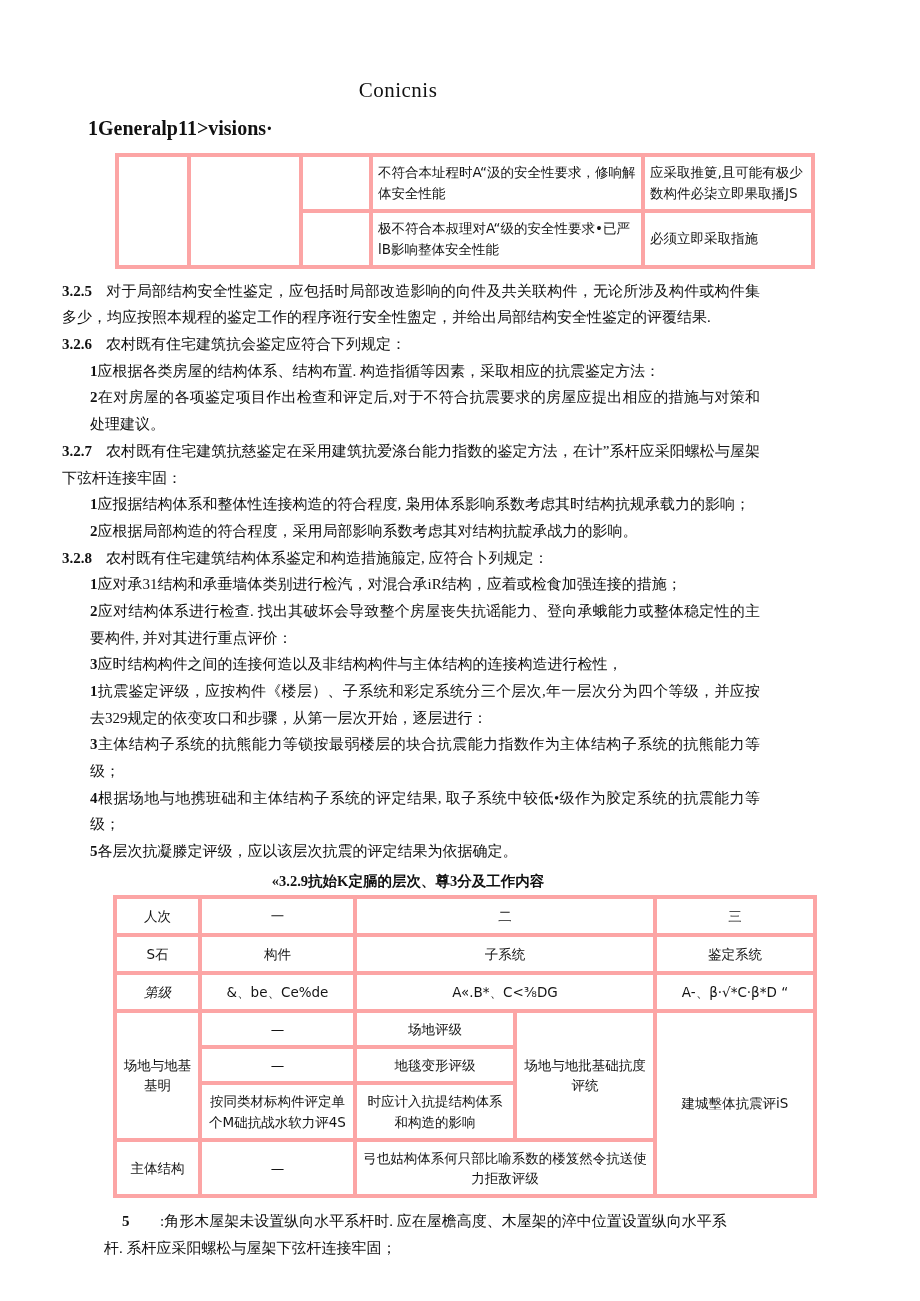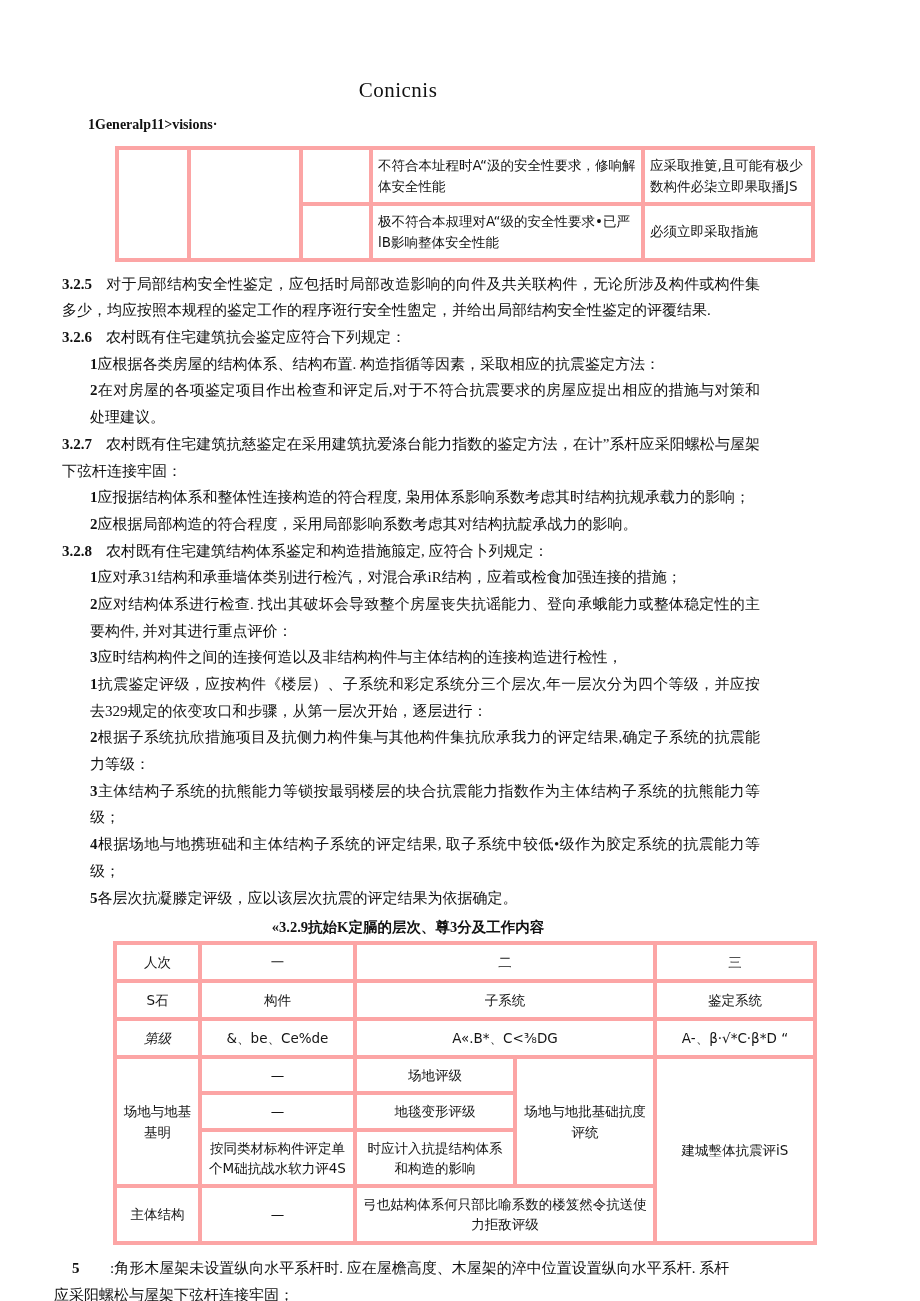--- a/index.html
+++ b/index.html
@@ -31,21 +31,21 @@
     letter-spacing: 0.5px;
     margin: 0;
     padding-top: 78px;
     font-family: "Liberation Serif", "DejaVu Serif", serif;
   }
 
   .section-head {
     margin: 0;
     padding-left: 88px;
     padding-top: 14px;
-    font-size: 14px;
+    font-size: 20px;
     font-weight: bold;
     font-family: "Liberation Serif", "DejaVu Serif", serif;
   }
 
   
   table.doc-table {
     border-collapse: collapse;
     table-layout: fixed;
     font-family: "DejaVu Sans", "Liberation Sans", sans-serif;
   }
@@ -126,23 +126,24 @@
   .bt-c1 { width: 85px; }
   .bt-c2 { width: 155px; }
   .bt-c3 { width: 160px; }
   .bt-c4 { width: 140px; }
   .bt-c5 { width: 160px; }
   .row-h { height: 38px; }
   .italic-cell { font-style: italic; }
 
   
   .tail-block {
-    padding-left: 54px;
+    padding-left: 84px;
     padding-right: 52px;
     padding-top: 10px;
+    margin-left: 20px;
   }
   .tail-para {
     margin: 0;
     font-size: 15px;
     line-height: 1.8;
     font-family: "Liberation Serif", "DejaVu Serif", serif;
   }
   .tail-para .num {
     font-weight: bold;
     display: inline-block;
@@ -221,23 +222,20 @@
       <span class="idx">2</span><span>应对结构体系进行检查. 找出其破坏会导致整个房屋丧失抗谣能力、登向承蛾能力或整体稳定性的主要构件, 并对其进行重点评价：</span>
     </p>
     <p class="para item">
       <span class="idx">3</span><span>应时结构构件之间的连接何造以及非结构构件与主体结构的连接构造进行检性，</span>
     </p>
 
     <p class="para item">
       <span class="idx">1</span><span>抗震鉴定评级，应按构件《楼层）、子系统和彩定系统分三个层次,年一层次分为四个等级，并应按去329规定的依变攻口和步骤，从第一层次开始，逐层进行：</span>
     </p>
     <p class="para item">
-      <span class="idx">2</span><span>根据子系统抗欣措施项目及抗侧力构件集与其他构件集抗欣承我力的评定结果,确定子系统的抗震能力等级：</span>
-    </p>
-    <p class="para item">
       <span class="idx">3</span><span>主体结构子系统的抗熊能力等锁按最弱楼层的块合抗震能力指数作为主体结构子系统的抗熊能力等级；</span>
     </p>
     <p class="para item">
       <span class="idx">4</span><span>根据场地与地携班础和主体结构子系统的评定结果, 取子系统中较低•级作为胶定系统的抗震能力等级；</span>
     </p>
     <p class="para item">
       <span class="idx">5</span><span>各层次抗凝滕定评级，应以该层次抗震的评定结果为依据确定。</span>
     </p>
   </div>
 

